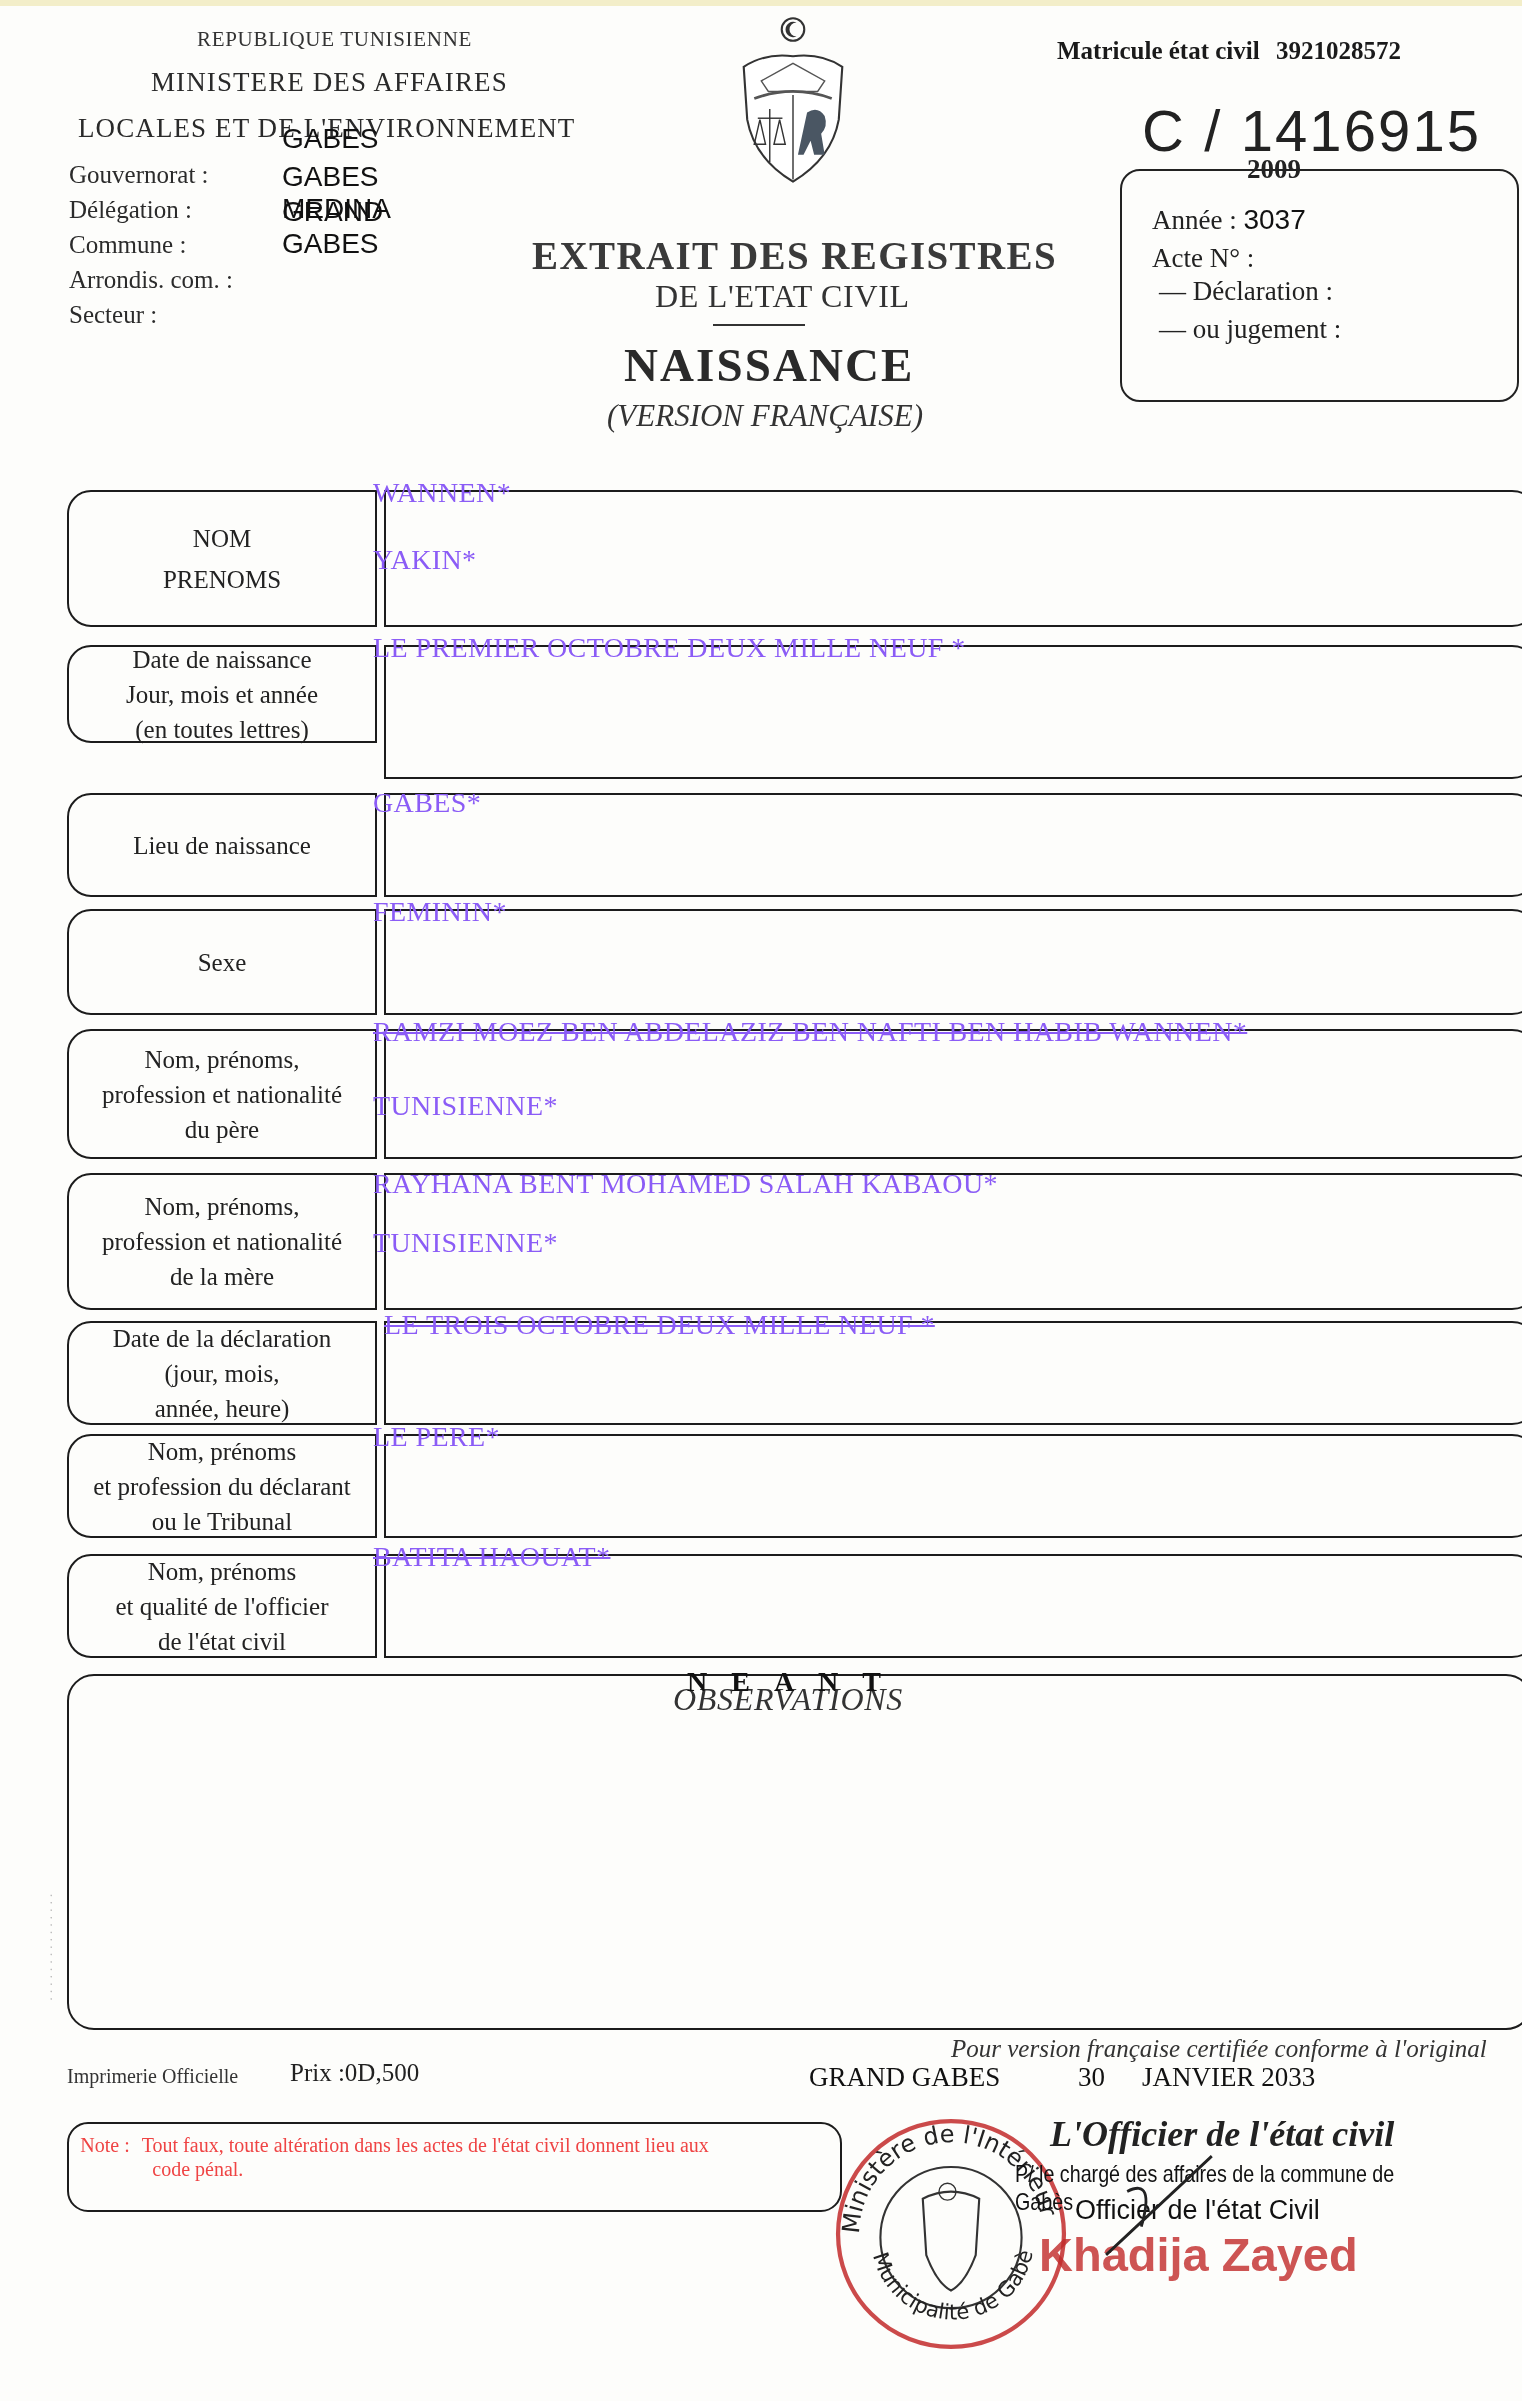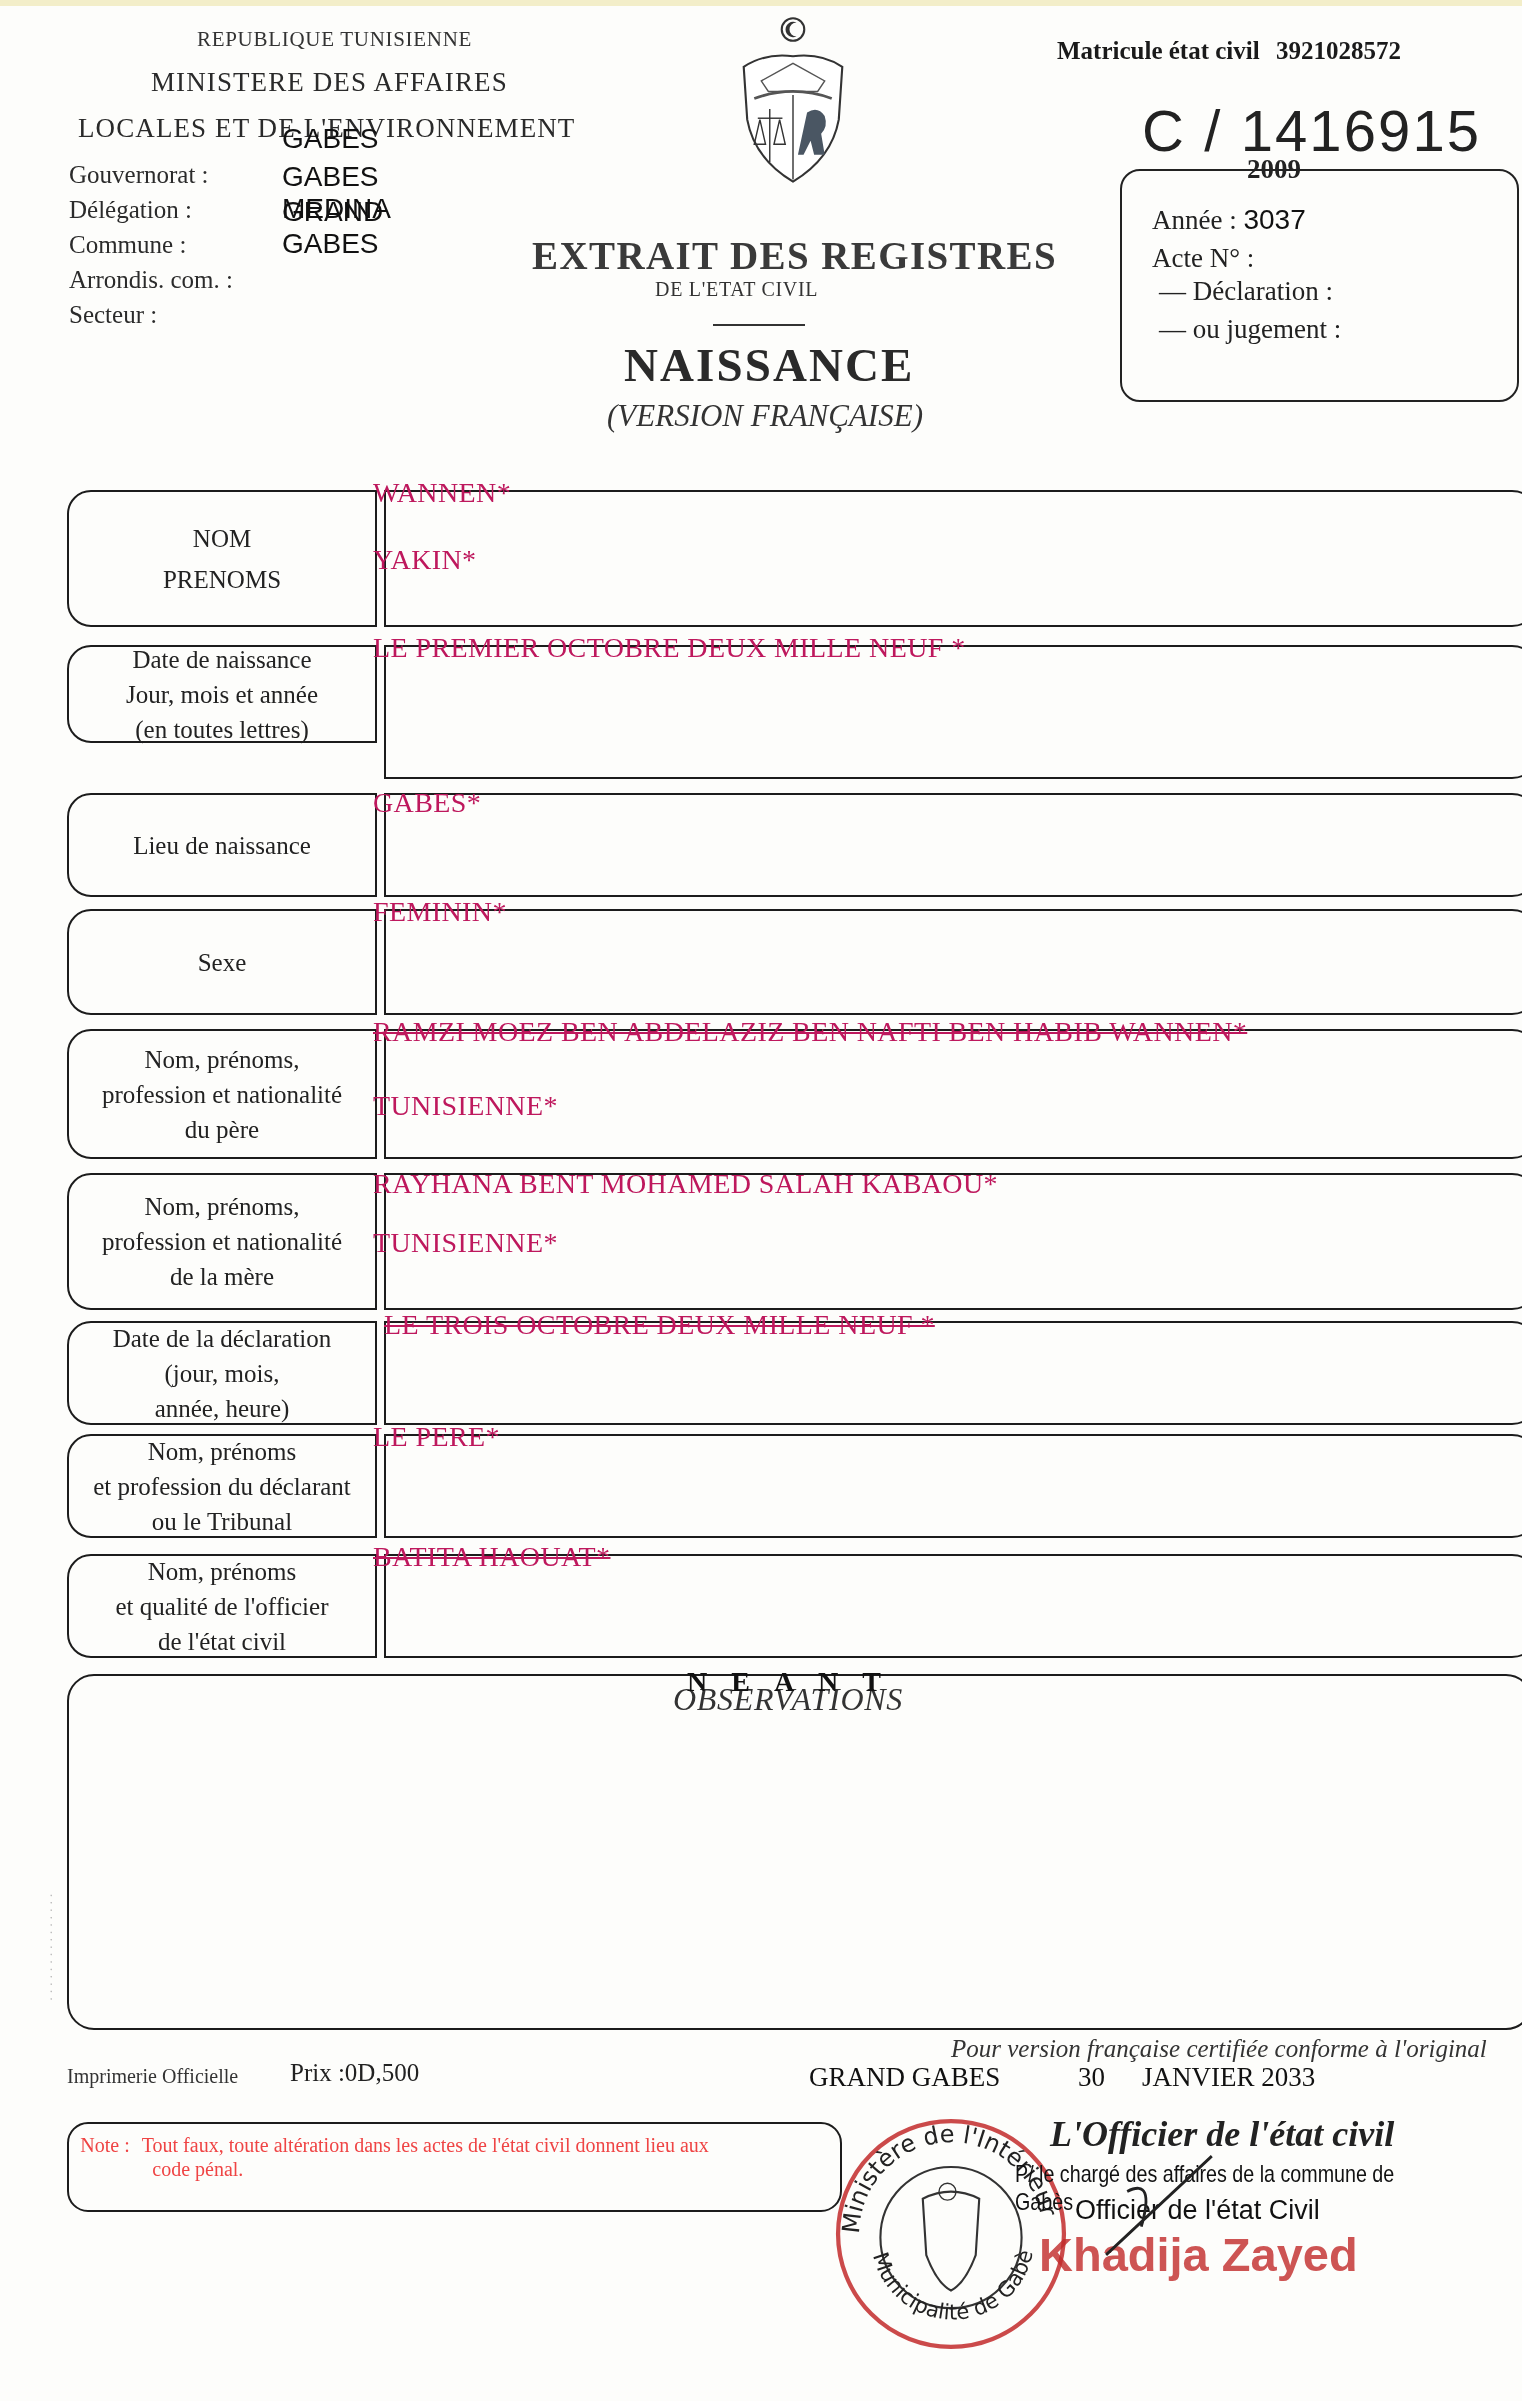--- a/index.html
+++ b/index.html
@@ -5,33 +5,33 @@
   html, body { margin:0; padding:0; }
   body { width:1523px; height:2401px; background:#fdfdfb; position:relative; overflow:hidden;
          font-family:"Liberation Serif","DejaVu Serif",serif; color:#1a1a1a; }
   .topband { position:absolute; left:0; top:0; width:1523px; height:5.6px; background:#f3eec9; }
   .abs { position:absolute; }
   .hdr-small { font-size:21px; letter-spacing:0.7px; color:#333; }
   .hdr-med { font-size:27px; letter-spacing:1.1px; color:#2a2a2a; }
   .lbl { font-size:25px; color:#2b2b2b; }
   .hval { font-family:"Liberation Sans","DejaVu Sans",sans-serif; font-size:28px; color:#111; }
   .title1 { font-size:39px; font-weight:bold; letter-spacing:1.4px; color:#3a3a3a; }
-  .title2 { font-size:20px; letter-spacing:0.7px; color:#333; }
+  .title2 { font-size:32px; letter-spacing:0.7px; color:#333; }
   .title3 { font-size:47px; font-weight:bold; letter-spacing:2.1px; color:#2a2a2a; }
   .title4 { font-size:31px; font-style:italic; color:#333; }
   .matricule { font-size:25px; font-weight:bold; }
   .cnum { font-family:"Liberation Sans","DejaVu Sans",sans-serif; font-size:58px; color:#222; letter-spacing:2.1px; }
   .acte-box { border:2.1px solid #222; border-radius:20px; }
   .acte-line { font-size:27px; color:#222; }
   .box { position:absolute; border:2.8px solid #1c1c1c; box-sizing:border-box; }
   .lbox { border-radius:24px 0 0 24px; border-right-width:2.8px; }
   .vbox { border-radius:0 28px 28px 0; border-left-width:2.8px; border-right:2.8px solid #1c1c1c; }
   .lbox-inner { position:absolute; left:0; right:0; top:0; bottom:0; display:flex; flex-direction:column;
                 justify-content:center; align-items:center; text-align:center; font-size:25px; line-height:35px; color:#222; }
-  .val { position:absolute; font-size:28px; color:#be185d; white-space:nowrap; letter-spacing:0.4px; }
+  .val { position:absolute; font-size:28px; color:#8b5cf6; white-space:nowrap; letter-spacing:0.4px; }
   .strike { text-decoration:line-through; text-decoration-thickness:2.1px; }
   .obs-title { font-size:32px; font-style:italic; color:#333; letter-spacing:0.7px; }
   .neant { font-size:28px; font-weight:bold; letter-spacing:24px; color:#111; }
   .foot-small { font-size:20px; color:#333; }
   .foot-prix { font-size:25px; color:#222; }
   .foot-place { font-size:27px; color:#111; }
   .certif { font-size:25px; font-style:italic; color:#333; }
   .note-box { border:2.8px solid #1c1c1c; border-radius:21px; box-sizing:border-box; font-size:20px; line-height:24px; color:#ef4444; }
   .officer-title { font-size:36px; font-style:italic; font-weight:bold; color:#222; }
   .stamp-text { font-family:"Liberation Sans","DejaVu Sans",sans-serif; color:#111; }

